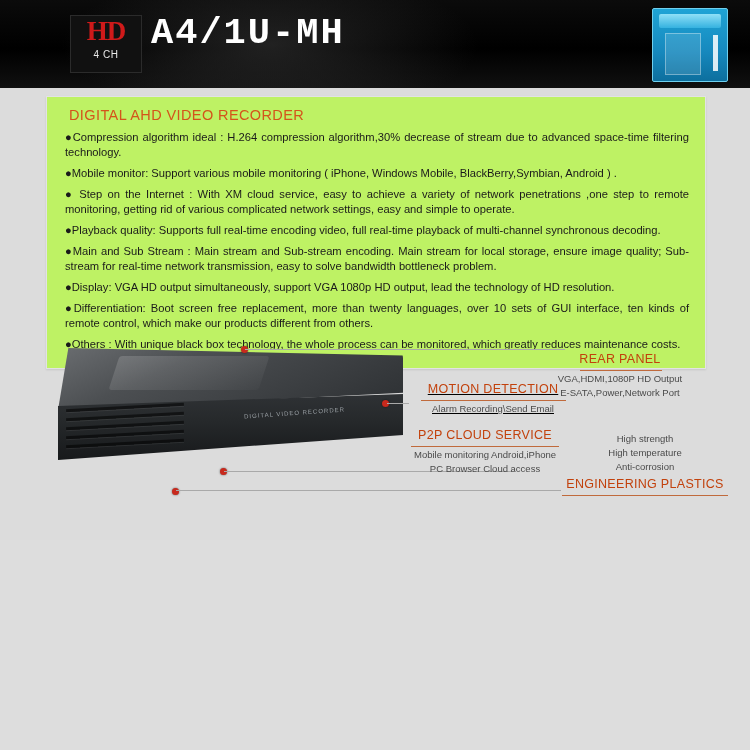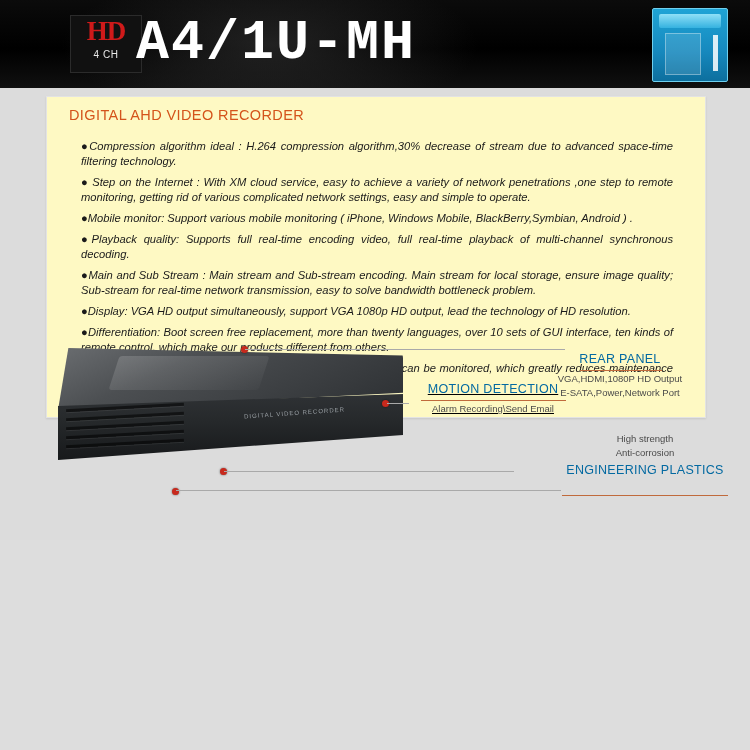--- a/index.html
+++ b/index.html
@@ -57,24 +57,24 @@
     font-family: "Liberation Serif", serif;
   }
   .hd-badge .hd-bot {
     color: #e9e9e9;
     font-size: 10px;
     line-height: 18px;
     letter-spacing: 0.5px;
   }
   .header-title {
     position: absolute;
-    left: 136px;
+    left: 151px;
     top: 12px;
     color: #ffffff;
-    font-size: 55px;
+    font-size: 37px;
     font-weight: bold;
     letter-spacing: 2px;
     font-family: "Liberation Mono", monospace;
   }
   .product-thumb {
     position: absolute;
     right: 22px;
     top: 8px;
     width: 74px;
     height: 72px;
@@ -109,38 +109,37 @@
     background: #ffffff;
     opacity: 0.85;
   }
 
   
   .spec-panel {
     position: absolute;
     left: 46px;
     top: 96px;
     width: 660px;
-    background: #fef9c3;
+    background: #bef264;
     border: 1px solid #e3e3e3;
     box-shadow: 0 1px 2px rgba(0,0,0,0.10);
     padding: 8px 10px 10px 10px;
     box-sizing: border-box;
   }
   .spec-title {
     color: #d4541b;
     font-size: 14.5px;
     font-weight: normal;
     letter-spacing: 0.4px;
     margin: 2px 0 7px 12px;
   }
   .spec-list {
-    margin: 16px;
+    margin: 0;
     padding: 0;
     list-style: none;
-    font-style: italic;
   }
   .spec-list li {
     color: #1a1a1a;
     font-size: 11.2px;
     line-height: 15px;
     margin: 0 0 6px 0;
     padding: 0 6px 0 8px;
     text-align: justify;
   }
 
@@ -218,21 +217,21 @@
   .leader {
     position: absolute;
     background: #a9a9a9;
     height: 1px;
   }
 
   .callout {
     position: absolute;
   }
   .callout .c-title {
-    color: #0369a1;
+    color: #c2410c;
     font-size: 12.5px;
     letter-spacing: 0.3px;
     white-space: nowrap;
   }
   .callout .c-line {
     color: #4a4a4a;
     font-size: 9.5px;
     line-height: 14px;
     white-space: nowrap;
   }
@@ -263,22 +262,22 @@
       <div class="pt-lid"></div>
       <div class="pt-box"></div>
       <div class="pt-stripe"></div>
     </div>
   </div>
 
   <div class="spec-panel">
     <div class="spec-title">DIGITAL AHD VIDEO RECORDER</div>
     <ul class="spec-list">
       <li>●Compression algorithm ideal : H.264 compression algorithm,30% decrease of stream due to advanced space-time filtering technology.</li>
+      <li>●Mobile monitor: Support various mobile monitoring ( iPhone, Windows Mobile, BlackBerry,Symbian, Android ) .</li>
       <li>● Step on the Internet : With XM cloud service, easy to achieve a variety of network penetrations ,one step to remote monitoring, getting rid of various complicated network settings, easy and simple to operate.</li>
-      <li>●Mobile monitor: Support various mobile monitoring ( iPhone, Windows Mobile, BlackBerry,Symbian, Android ) .</li>
       <li>●Playback quality: Supports full real-time encoding video, full real-time playback of multi-channel synchronous decoding.</li>
       <li>●Main and Sub Stream : Main stream and Sub-stream encoding. Main stream for local storage, ensure image quality; Sub-stream for real-time network transmission, easy to solve bandwidth bottleneck problem.</li>
       <li>●Display: VGA HD output simultaneously, support VGA 1080p HD output, lead the technology of HD resolution.</li>
       <li>●Differentiation: Boot screen free replacement, more than twenty languages, over 10 sets of GUI interface, ten kinds of remote control, which make our products different from others.</li>
       <li>●Others : With unique black box technology, the whole process can be monitored, which greatly reduces maintenance costs.</li>
     </ul>
   </div>
 
   <div class="showcase">
 
@@ -311,23 +310,30 @@
       <div class="c-line" style="margin-top:6px;">VGA,HDMI,1080P HD Output</div>
       <div class="c-line">E-SATA,Power,Network Port</div>
     </div>
 
     <div class="callout center" style="left:413px; top:44px; width:160px;text-decoration:underline;">
       <div class="c-title">MOTION DETECTION</div>
       <div class="underline" style="left:8px; top:18px; width:145px;"></div>
       <div class="c-line" style="margin-top:6px;">Alarm Recording\Send Email</div>
     </div>
 
+    <div class="callout center" style="left:405px; top:90px; width:160px;">
+      <div class="c-title">P2P CLOUD SERVICE</div>
+      <div class="underline" style="left:6px; top:18px; width:148px;"></div>
+      <div class="c-line" style="margin-top:6px;">Mobile monitoring Android,iPhone</div>
+      <div class="c-line">PC Browser Cloud access</div>
+    </div>
 
     <div class="callout center" style="left:560px; top:94px; width:170px;">
       <div class="c-line">High strength</div>
+      <div class="c-line">High temperature</div>
       <div class="c-line">Anti-corrosion</div>
       <div class="c-title" style="margin-top:3px;">ENGINEERING PLASTICS</div>
       <div class="underline" style="left:2px; top:63px; width:166px;"></div>
     </div>
 
   </div>
 
 </div>
 
 </body></html>

